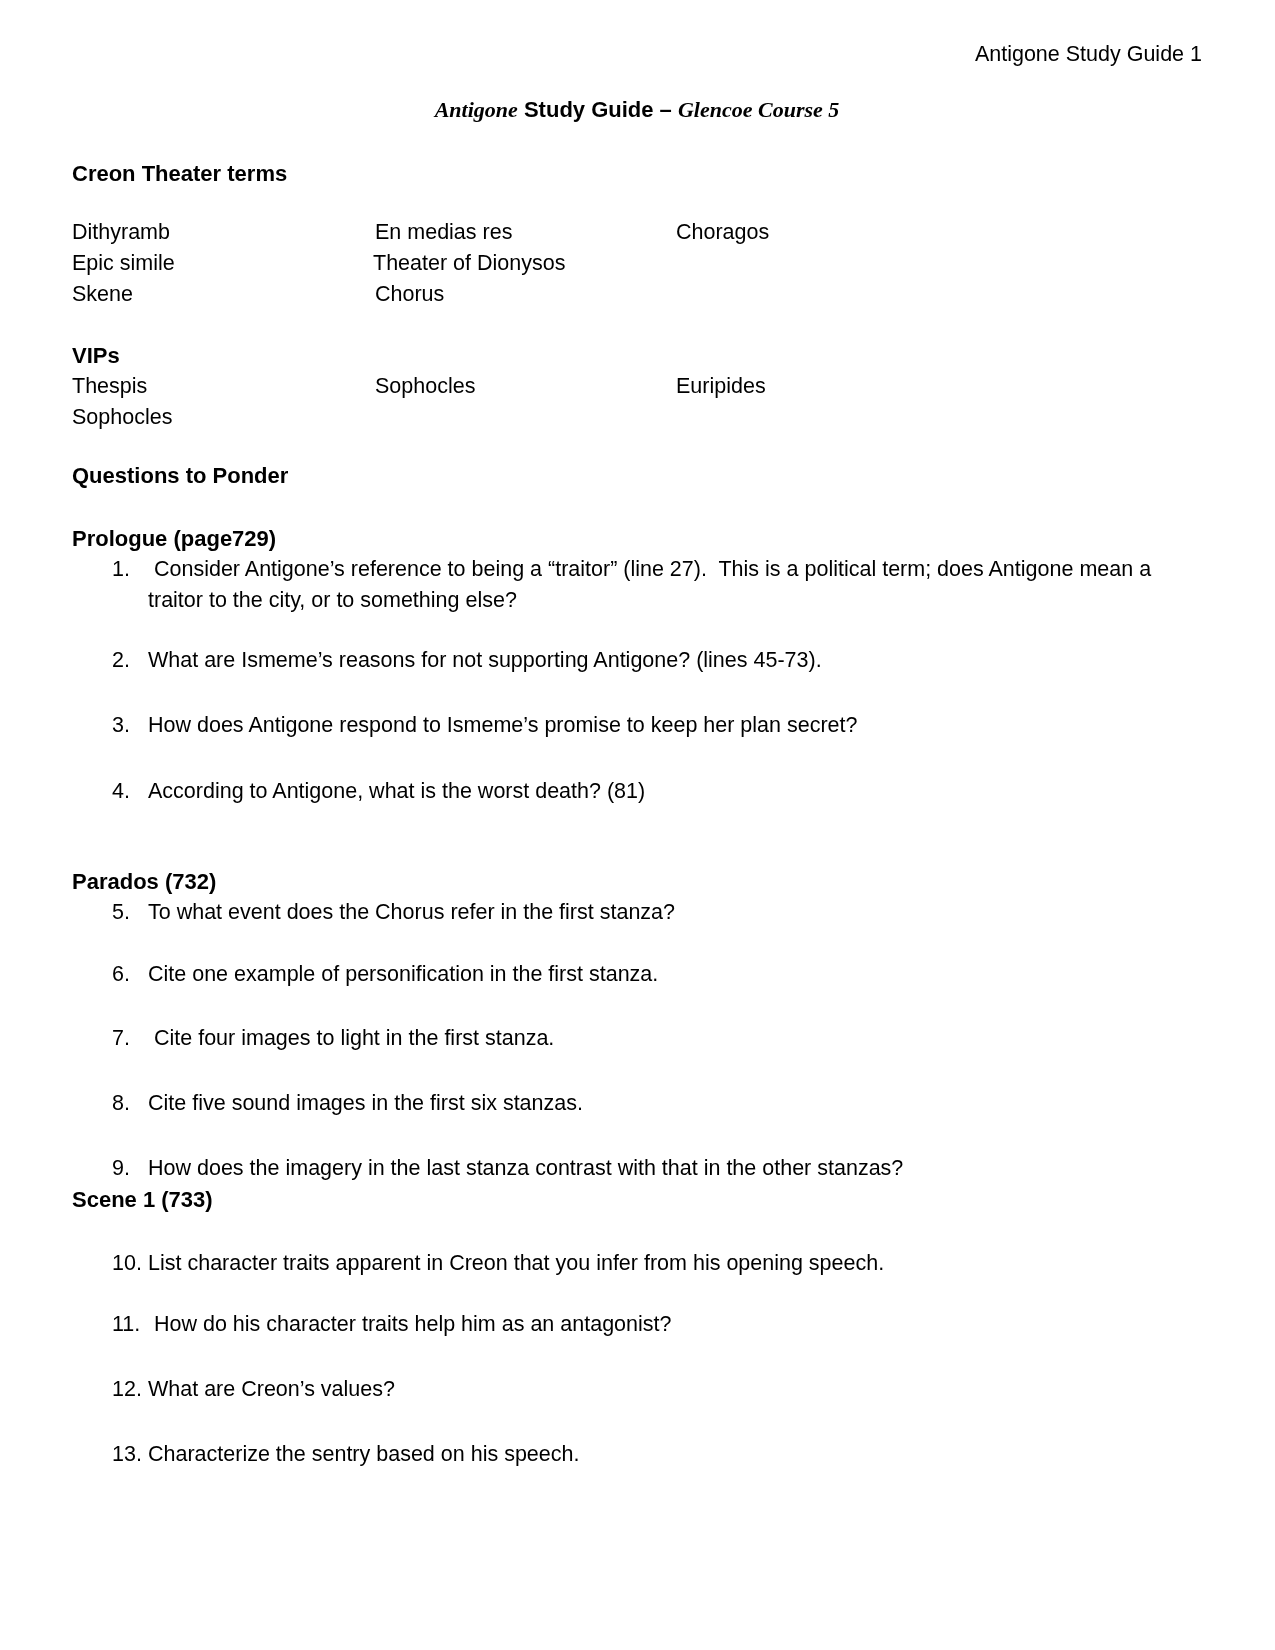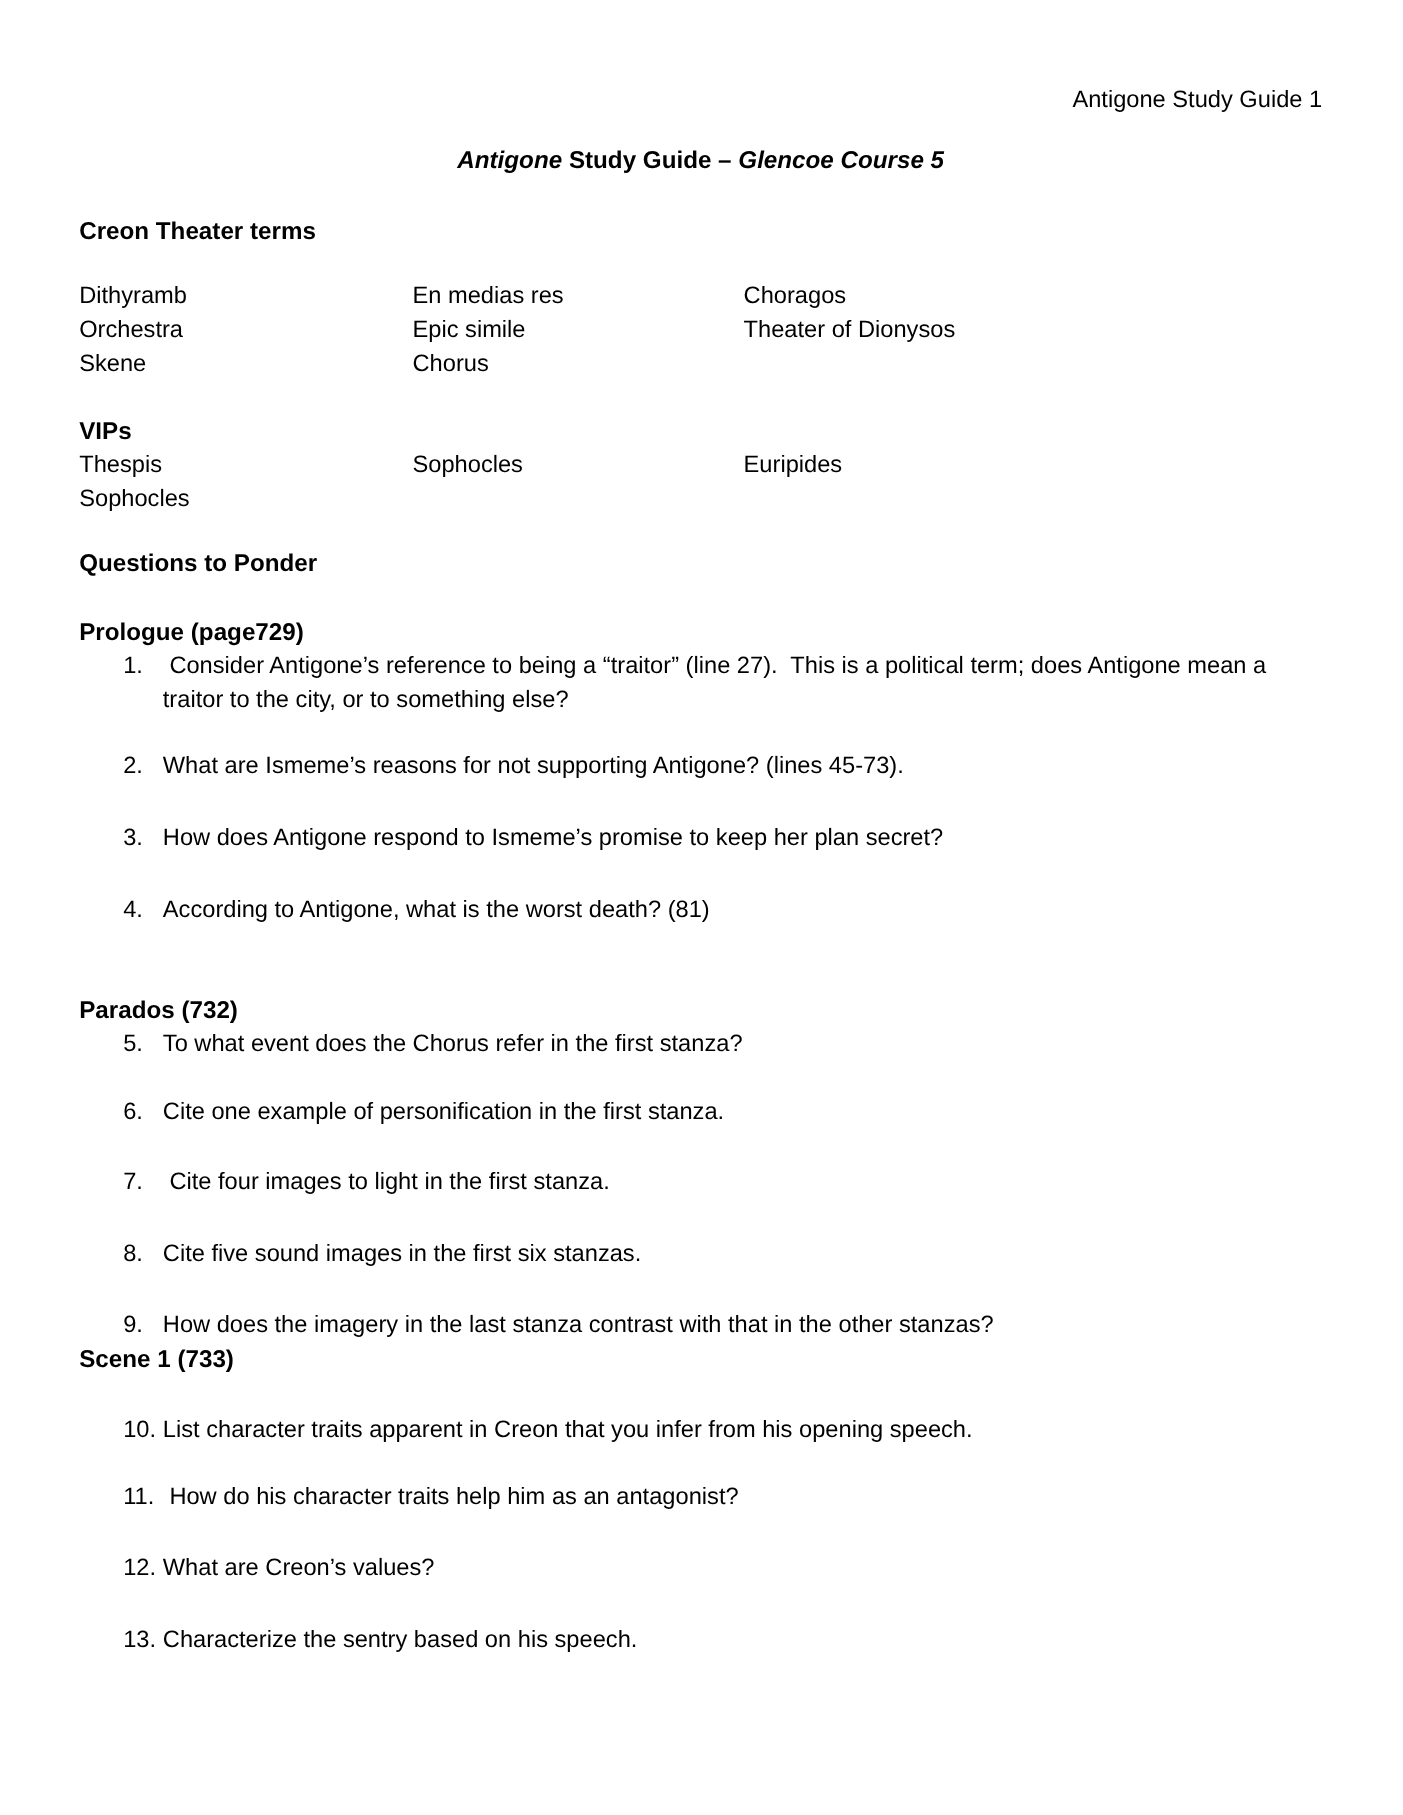--- a/index.html
+++ b/index.html
@@ -6,36 +6,36 @@
   html, body { background: #ffffff; }
   body {
     width: 1275px; height: 1650px;
     font-family: "Liberation Sans", sans-serif;
     color: #000000;
     position: relative;
     overflow: hidden;
   }
   .page {
     width: 1275px; height: 1650px;
-    padding: 75px 73px 0 72px;
+    padding: 39px 73px 0 72px;
     background: #ffffff;
     font-size: 21.5px;
     line-height: 31px;
   }
   .header-line {
     text-align: right;
     font-weight: 400;
   }
   .doc-title {
     margin-top: 24px;
     text-align: center;
     font-weight: 700;
     font-size: 22px;
   }
-  .doc-title .ital { font-style: italic; }
+  .doc-title .ital { font-style: italic; font-family: Liberation Serif, serif; }
   .h {
     font-weight: 700;
     font-size: 22px;
   }
   .h-greek    { margin-top: 33px; }
   .h-vips     { margin-top: 30px; }
   .h-qponder  { margin-top: 27px; }
   .h-prologue { margin-top: 32px; }
   .h-parados  { margin-top: 59px; }
   .h-scene    { margin-top: 0; }
@@ -72,21 +72,20 @@
 
   <div class="h h-greek">Creon Theater terms</div>
 
   <div class="terms-table">
     <div class="cols">
       <span class="c1">Dithyramb</span>
       <span class="c2">En medias res</span>
       <span class="c3">Choragos</span>
     </div>
     <div class="cols">
-      <span class="c1">Orchestra</span>
       <span class="c2">Epic simile</span>
       <span class="c3">Theater of Dionysos</span>
     </div>
     <div class="cols">
       <span class="c1">Skene</span>
       <span class="c2">Chorus</span>
       <span class="c3"></span>
     </div>
   </div>
 

